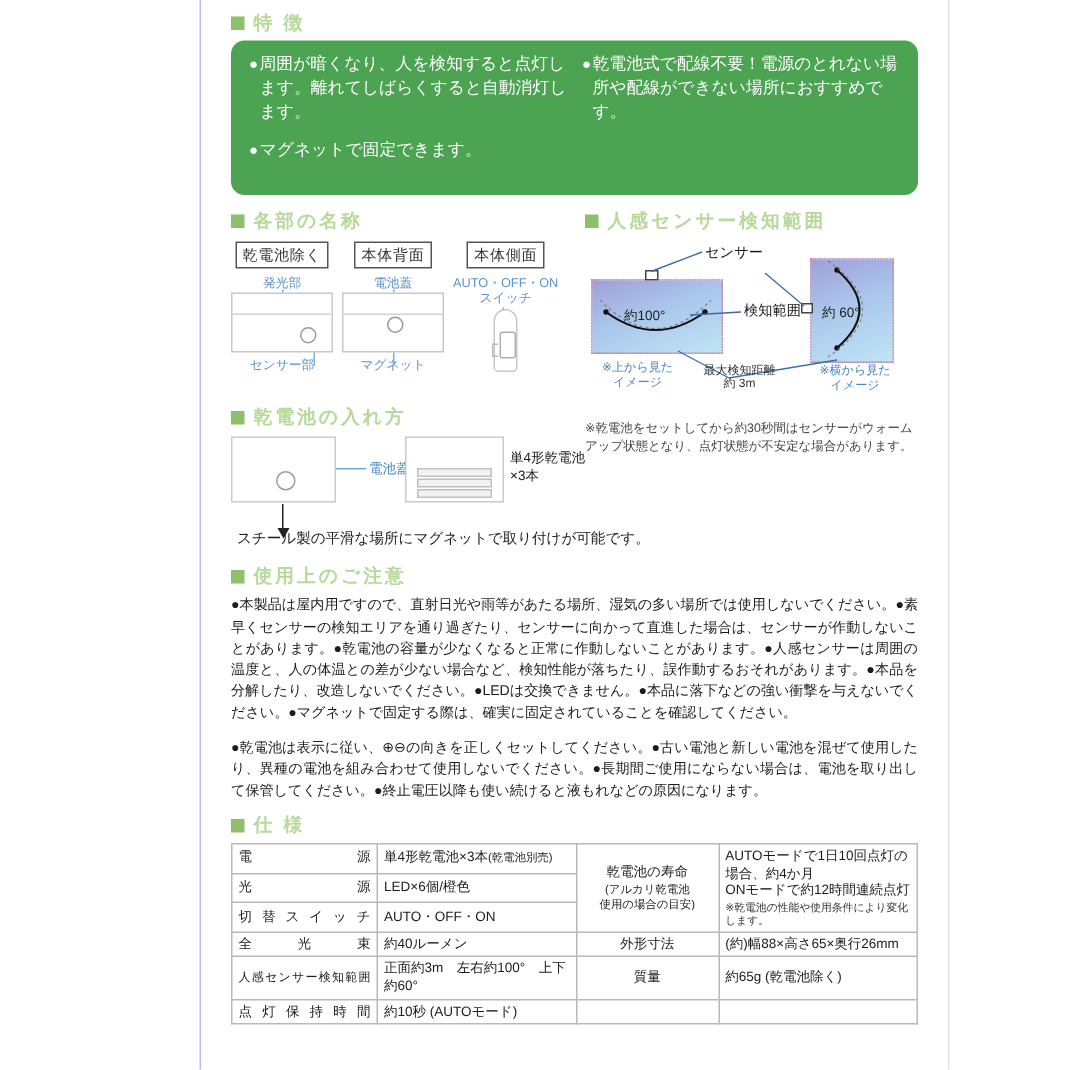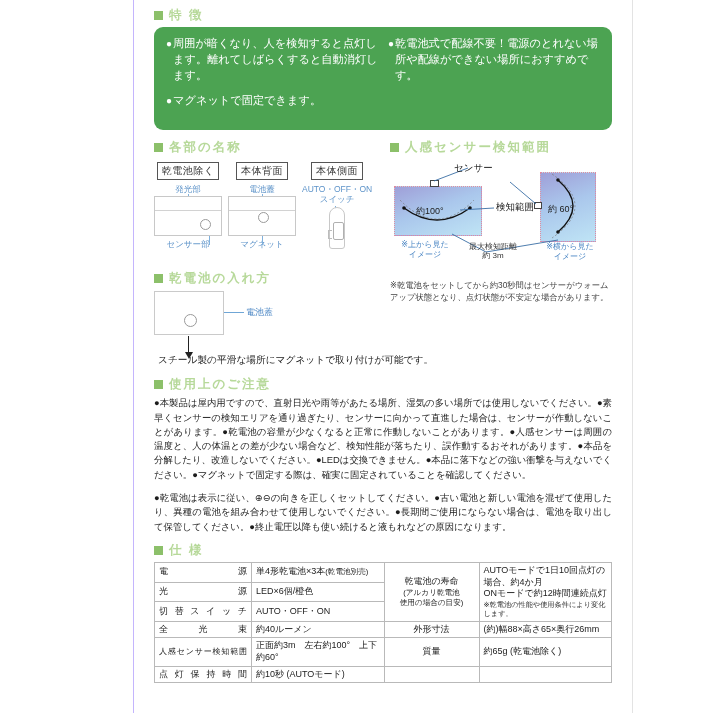--- a/index.html
+++ b/index.html
@@ -211,21 +211,21 @@
         </div>
 
         <svg class="sv" style="left:0;top:0;" width="240" height="104">
           <line x1="44" y1="21" x2="78" y2="8" stroke="#3a6ea5" stroke-width="0.9"></line>
           <line x1="146" y1="44" x2="120" y2="22" stroke="#3a6ea5" stroke-width="0.9"></line>
           <line x1="70" y1="50" x2="104" y2="48" stroke="#3a6ea5" stroke-width="0.9"></line>
           <line x1="62" y1="74" x2="96" y2="92" stroke="#3a6ea5" stroke-width="0.9"></line>
           <line x1="96" y1="92" x2="168" y2="80" stroke="#3a6ea5" stroke-width="0.9"></line>
         </svg>
 
-        <div class="sv lbl-blue" style="left:64px;top:2px;">センサー</div>
+        <div class="sv lbl-blue" style="left:80px;top:2px;">センサー</div>
         <div class="sv lbl-blue" style="left:106px;top:41px;">検知範囲</div>
 
         <div class="sv svlabel" style="left:0px;top:80px;width:70px;white-space:pre-line;">※上から見た
 イメージ</div>
         <div class="sv svlabel" style="left:148px;top:82px;width:64px;white-space:pre-line;">※横から見た
 イメージ</div>
         <div class="sv thin" style="left:70px;top:82px;width:66px;">
           <span>最大検知距離</span><br>
           <span>約 3m</span>
         </div>
@@ -242,20 +242,30 @@
       </div>
       <div class="batt">
         <div style="position:relative;">
           <div class="battfig">
             <div class="hline" style="top:14px;"></div>
             <div class="circ" style="left:29px;top:22px;width:11px;height:11px;"></div>
           </div>
           <div class="arrow-d"></div>
           <div style="position:absolute;left:70px;top:21px;width:20px;height:1px;background:#6fa6d6;"></div>
           <div class="cap-blue" style="position:absolute;left:92px;top:15px;white-space:nowrap;">電池蓋</div>
+        </div>
+        <div style="position:relative;margin-left:38px;">
+          <div class="battfig2">
+            <div class="hline" style="top:15px;"></div>
+            <div class="cellrow" style="top:20px;"></div>
+            <div class="cellrow" style="top:27px;"></div>
+            <div class="cellrow" style="top:34px;"></div>
+          </div>
+          <div class="cap" style="position:absolute;left:70px;top:8px;white-space:pre-line;width:70px;">単4形乾電池
+×3本</div>
         </div>
       </div>
     </div>
 
     <div class="colR" style="padding-top:2px;">
       <div class="notetext" style="margin-top:7px;text-indent:0;">※乾電池をセットしてから約30秒間はセンサーがウォームアップ状態となり、点灯状態が不安定な場合があります。</div>
     </div>
   </div>
 
   <div class="secblock" style="margin-top:12px;">

